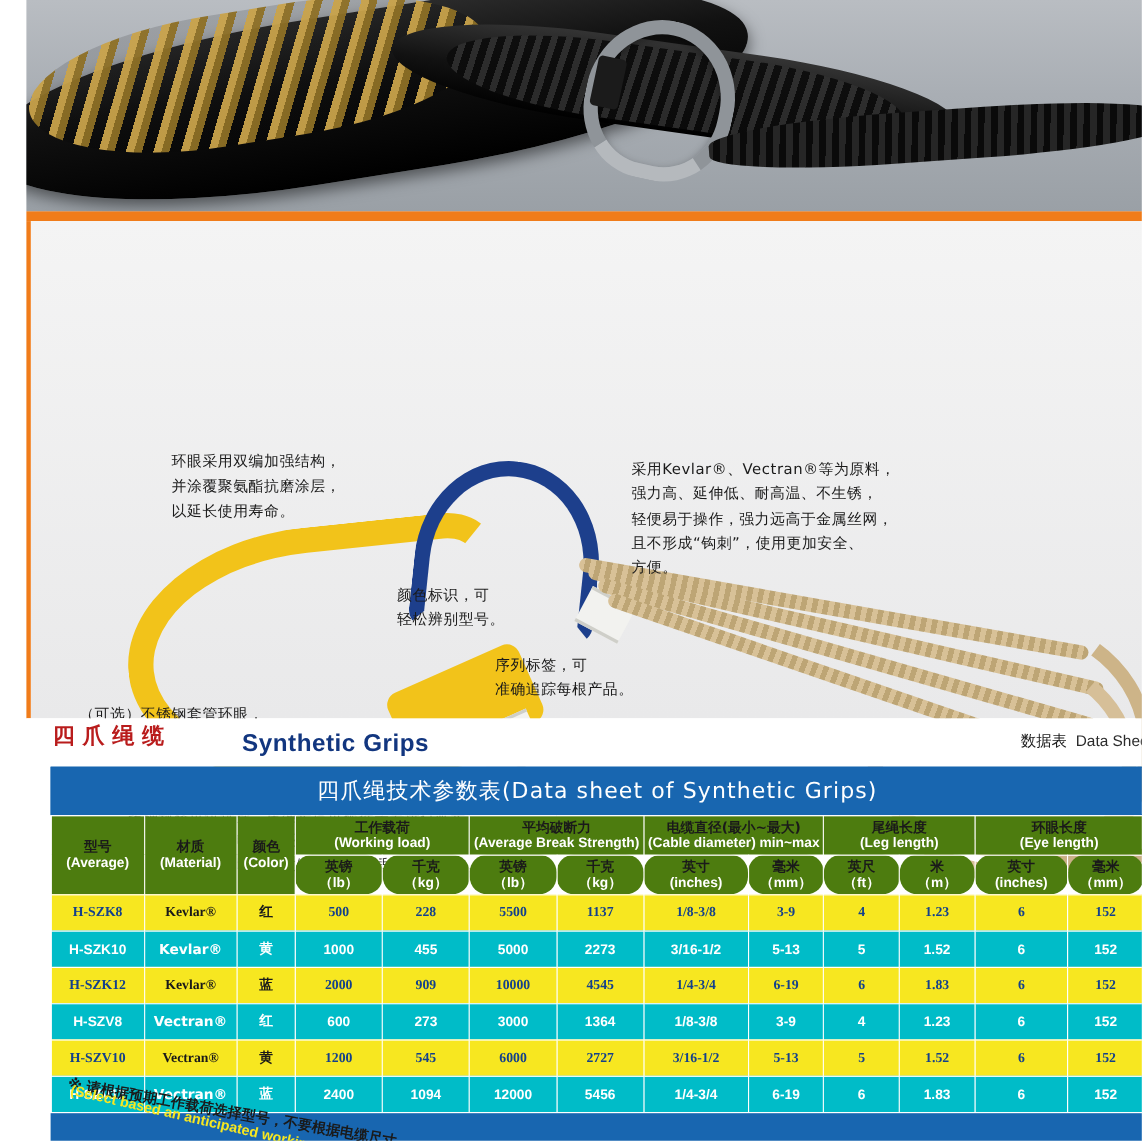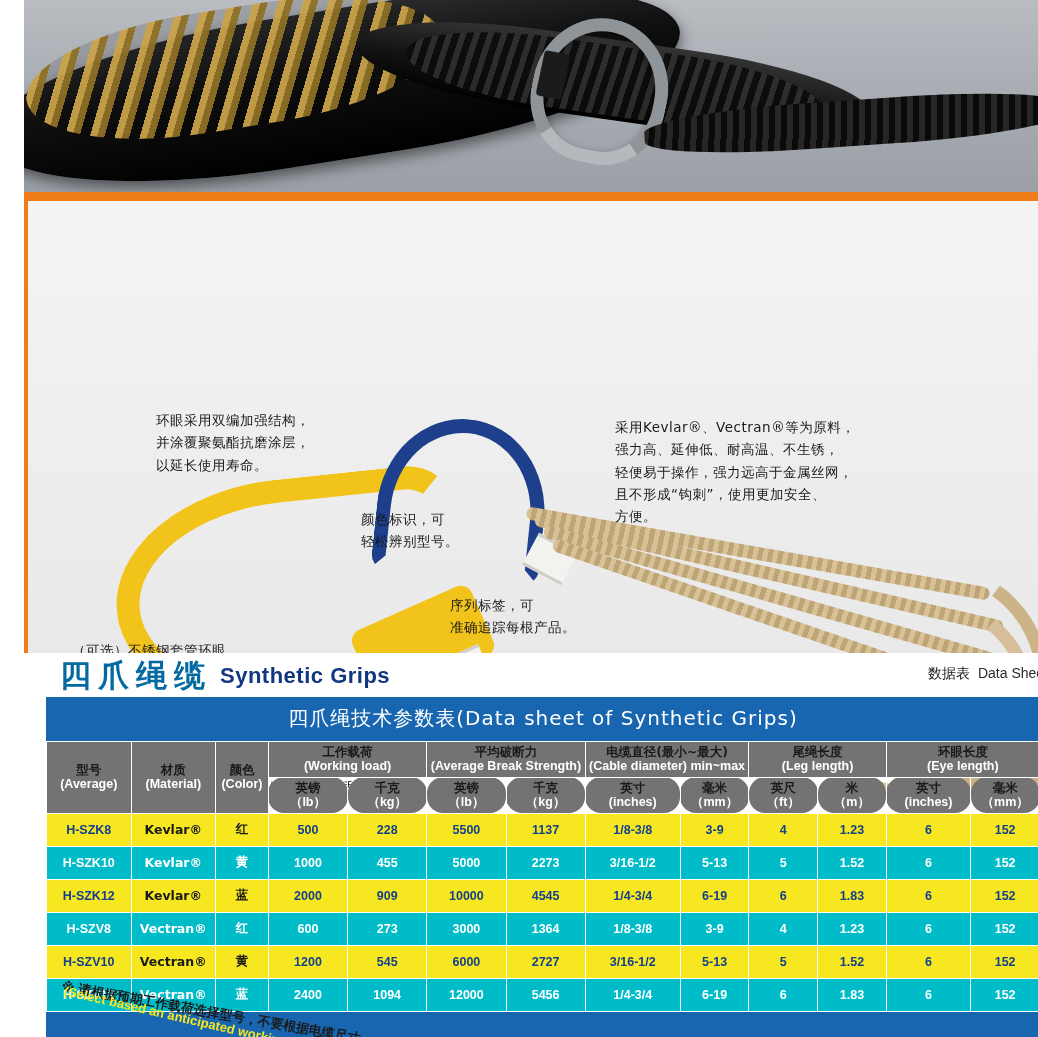--- a/index.html
+++ b/index.html
@@ -32,25 +32,25 @@
       background:repeating-linear-gradient(95deg,#262626 0 6px,#0a0a0a 6px 12px);border-radius:40%;}
 
   .orangebar{height:9px;background:#f07c1a;}
 
   
   .info{position:relative;height:452px;background:linear-gradient(180deg,#f4f4f4 0%,#e9e9ea 100%);
         border-left:4px solid #f07c1a;border-right:4px solid #f07c1a;box-sizing:border-box;}
   .cn{font-family:"DejaVu Sans","Liberation Sans",sans-serif;color:#1a1a1a;}
   .callout{position:absolute;font-size:13.5px;line-height:1.65;white-space:pre-line;letter-spacing:.5px;}
   .c1{left:128px;top:208px;}
-  .c2{left:333px;top:307px;}
+  .c2{left:333px;top:329px;}
   .c3{left:422px;top:393px;}
   .c4{left:44px;top:438px;}
   .c5{left:536px;top:462px;}
-  .c6{left:546px;top:215px;margin-left:41px;}
+  .c6{left:546px;top:215px;}
   .c7{left:88px;top:530px;}
 
   
   .yrope{position:absolute;left:88px;top:278px;width:300px;height:185px;
      border:23px solid #f2c31a;border-radius:50% 14% 14% 50%/50% 18% 18% 50%;
      border-right-color:transparent;transform:rotate(-6deg);
      background:transparent;}
   .ytail{position:absolute;left:330px;top:404px;width:130px;height:76px;background:#f2c31a;
      border-radius:12px;transform:rotate(-24deg);}
   .ysleeve{position:absolute;left:408px;top:452px;width:54px;height:42px;background:#f2f2ef;
@@ -74,37 +74,37 @@
      border-radius:50%;transform:rotate(-8deg);}
   .curve2{position:absolute;right:10px;top:92px;width:210px;height:180px;
      border:13px solid #d6bf98;border-left-color:transparent;border-top-color:transparent;
      border-radius:50%;transform:rotate(-4deg);}
   .curve3{position:absolute;right:-70px;top:150px;width:300px;height:110px;
      border:13px solid #c9b087;border-top-color:transparent;border-right-color:transparent;
      border-radius:50%;transform:rotate(6deg);}
 
   
   .titlerow{position:relative;height:44px;background:#fff;}
-  .t-cn{position:absolute;left:36px;top:2px;font-size:31px;font-weight:bold;color:#0369a1;
+  .t-cn{position:absolute;left:24px;top:2px;font-size:20px;font-weight:bold;color:#b91c1c;
         letter-spacing:7px;font-family:"DejaVu Sans","Liberation Sans",sans-serif;}
   .t-en{position:absolute;left:196px;top:10px;font-size:22px;font-weight:bold;color:#12367f;
         letter-spacing:.5px;}
   .t-right{position:absolute;right:14px;top:12px;font-size:14px;color:#2b2b2b;}
   .t-right .sep{display:inline-block;width:8px;}
 
   
   .tablewrap{position:relative;margin:0 22px;}
   .tbl-head{background:#1866b0;color:#fff;text-align:center;font-weight:normal;font-size:20px;
      letter-spacing:1px;padding:7px 0 8px;border:1px solid #1866b0;}
   table{border-collapse:collapse;width:100%;font-size:12.5px;table-layout:fixed;}
   th,td{border:1px solid #ffffff;text-align:center;vertical-align:middle;}
-  thead th{background:#737373;color:#ffffff;font-weight:bold;line-height:1.15;padding:3px 1px;}
+  thead th{background:#4d7c0f;color:#ffffff;font-weight:bold;line-height:1.15;padding:3px 1px;}
   thead th.sub{font-weight:bold;border-radius:16px;}
   tbody td{height:30px;font-weight:bold;color:#13408c;}
-  tr.odd td{background:#f7e720;}
+  tr.odd td{background:#f7e720;font-family:Liberation Serif, serif;}
   tr.even td{background:#00bcc8;color:#ffffff;}
   .note{background:#1866b0;color:#fff;padding:6px 10px 8px 12px;font-size:13px;line-height:1.45;}
   .note .l1{font-weight:bold;font-family:"DejaVu Sans","Liberation Sans",sans-serif;}
   .note .l2{color:#f7e720;font-weight:bold;}
   .side-ticks{position:absolute;right:-20px;top:120px;width:16px;}
   .side-ticks div{width:14px;height:16px;margin-bottom:29px;
      background:repeating-linear-gradient(45deg,#caa968 0 3px,#8c7540 3px 6px);}
 </style>
 </head>
 <body>

